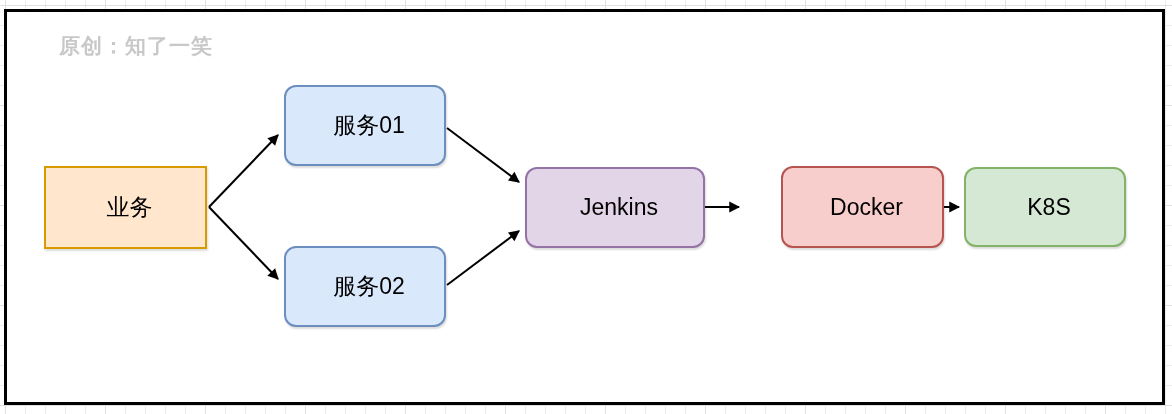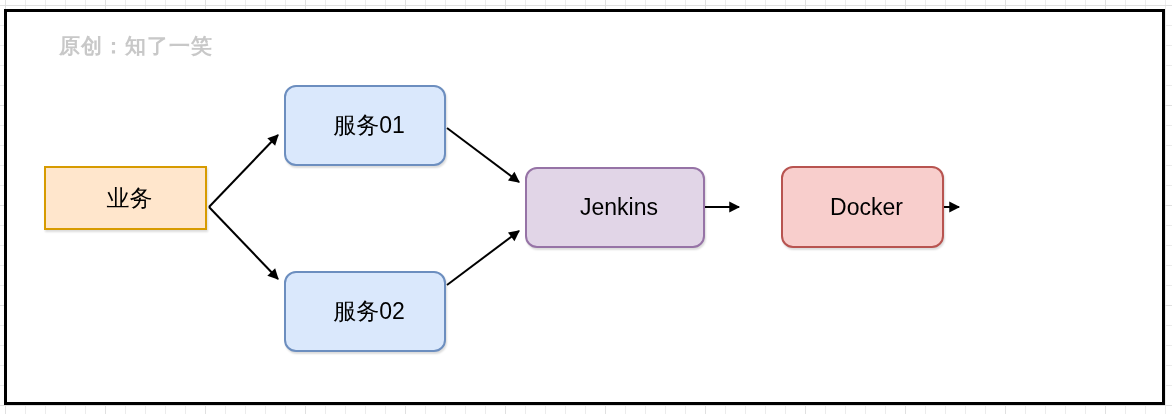--- a/index.html
+++ b/index.html
@@ -57,21 +57,21 @@
     border: 2px solid #666666;
     background: #ffffff;
     font-size: 23px;
     color: #000000;
     box-shadow: 1px 2px 2px rgba(0,0,0,0.14);
     white-space: nowrap;
     padding-left: 8px;
   }
   .node.rounded { border-radius: 12px; }
 
-  .node-business  { left: 44px;  top: 166px; width: 163px; height: 64px; }
+  .node-business  { left: 44px;  top: 166px; width: 163px; height: 83px; }
   .node-service01 { left: 284px; top: 85px;  width: 162px; height: 81px; }
   .node-service02 { left: 284px; top: 246px; width: 162px; height: 81px; }
   .node-jenkins   { left: 525px; top: 167px; width: 180px; height: 81px; }
   .node-docker    { left: 744px; top: 166px; width: 163px; height: 82px; margin-left: 37px; }
   .node-k8s       { left: 964px; top: 167px; width: 162px; height: 80px; }
 </style>
 </head>
 <body>
 
 <div class="canvas">
@@ -95,26 +95,29 @@
   </svg>
 
   <div class="node node-business" style="background: rgb(255, 230, 204); border-color: rgb(215, 155, 0);">
     <span>业务</span>
   </div>
 
   <div class="node rounded node-service01" style="background: rgb(218, 232, 252); border-color: rgb(108, 142, 191);">
     <span>服务01</span>
   </div>
 
-  <div class="node rounded node-service02" style="background: rgb(218, 232, 252); border-color: rgb(108, 142, 191); margin-top: 25px;">
+  <div class="node rounded node-service02" style="background: rgb(218, 232, 252); border-color: rgb(108, 142, 191);">
     <span>服务02</span>
   </div>
 
   <div class="node rounded node-jenkins" style="background: rgb(225, 213, 231); border-color: rgb(150, 115, 166);">
     <span>Jenkins</span>
   </div>
 
   <div class="node rounded node-docker" style="background: rgb(248, 206, 204); border-color: rgb(184, 84, 80);">
     <span>Docker</span>
   </div>
 
+  <div class="node rounded node-k8s" style="background: rgb(213, 232, 212); border-color: rgb(130, 179, 102);">
+    <span>K8S</span>
+  </div>
 
 </div>
 
 </body></html>

